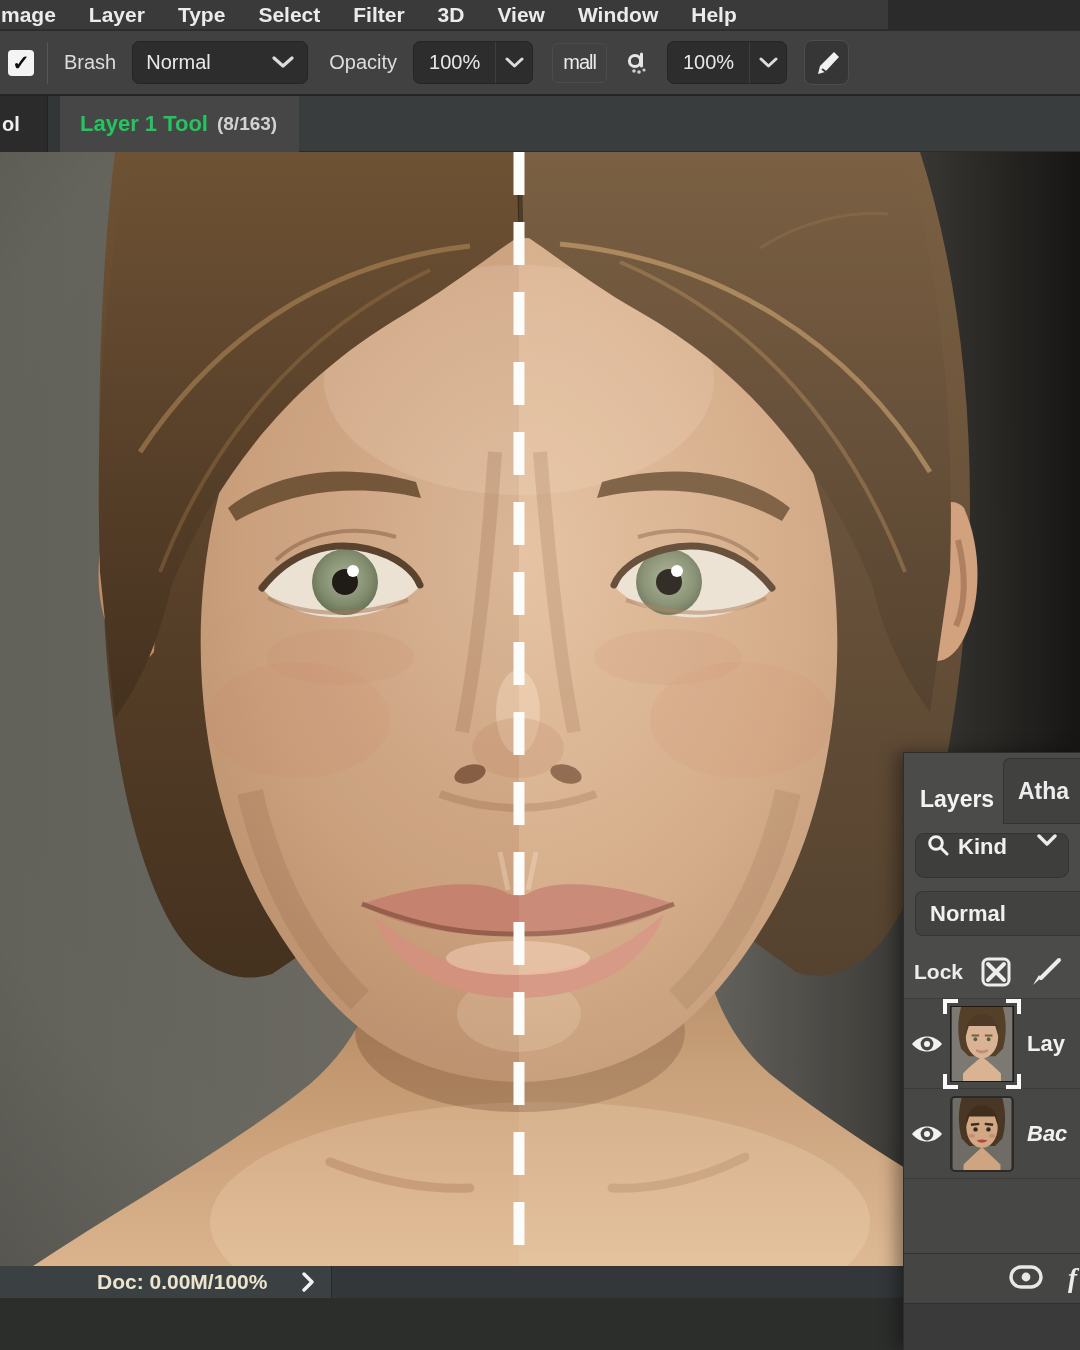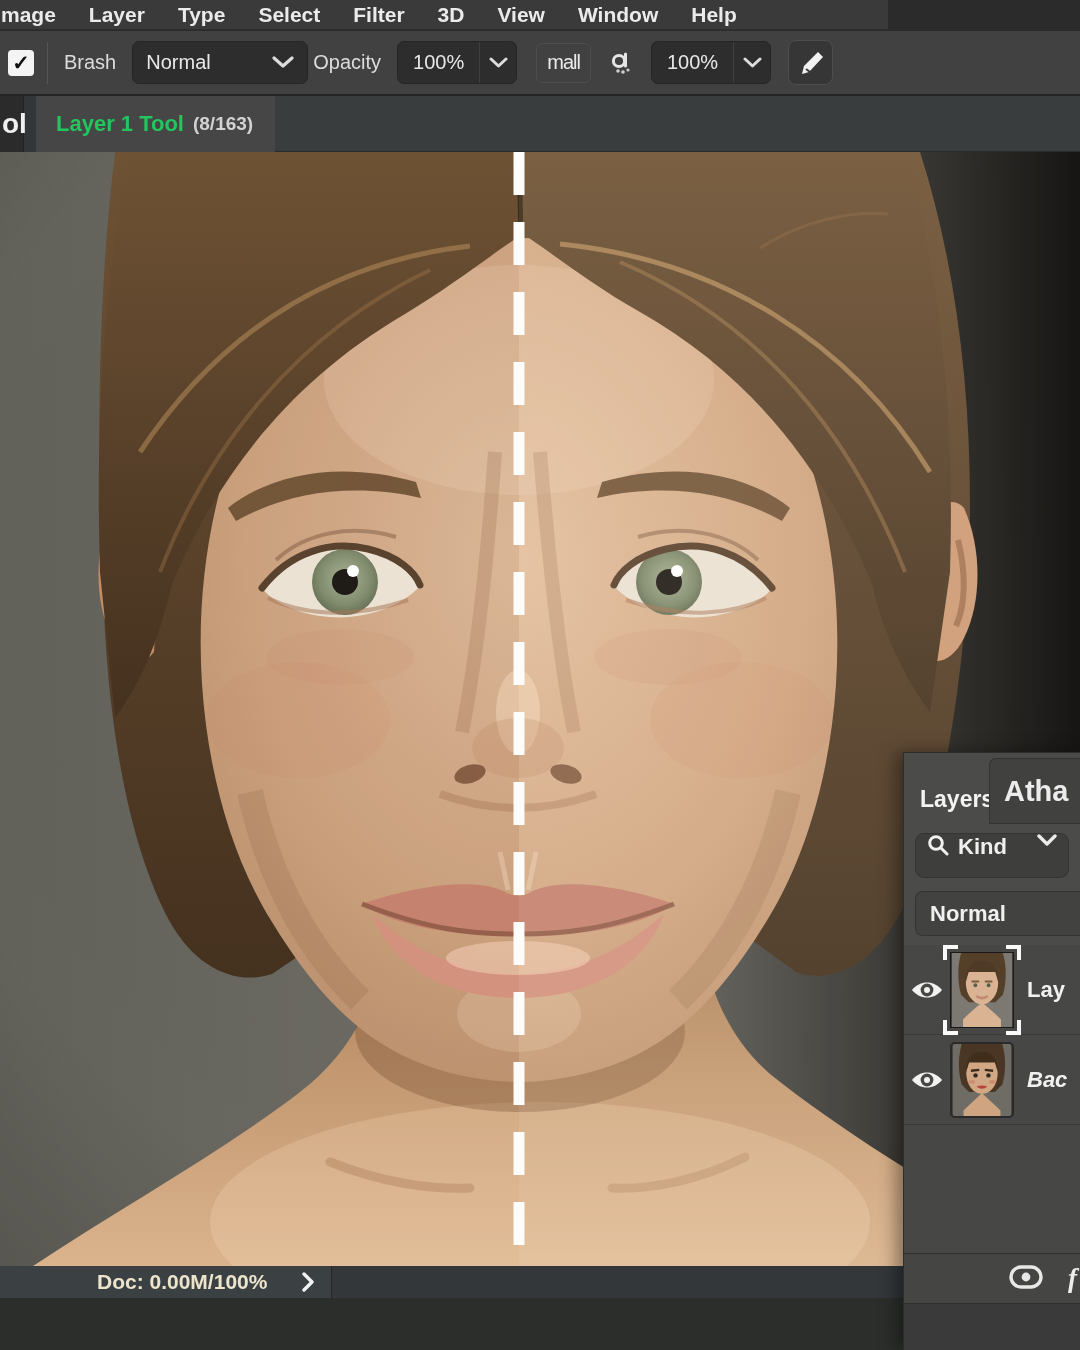--- a/index.html
+++ b/index.html
@@ -32,22 +32,22 @@
   .value-box .vdiv { width:1px; background:#3e3e3e; }
   .value-box .chev { width:36px; display:flex; align-items:center; justify-content:center; }
   .flow-box { height:40px; border:1px solid #4d4d4d; border-radius:6px; margin-left:19px;
     display:flex; align-items:center; padding:0 10px; color:#eaeaea; letter-spacing:-1px; }
   .icon-btn { width:45px; height:45px; background:#363636; border:1px solid #4d4d4d;
     border-radius:8px; margin-left:17px; display:flex; align-items:center; justify-content:center; }
 
   
   .tab-bar { position:absolute; top:96px; left:0; width:1080px; height:56px;
     background:var(--tab-bar-bg); display:flex; align-items:stretch; }
-  .tab-partial { width:24px; background:#2b2b2b; display:flex; align-items:center;
-    font-size:28px; font-weight:700; color:#f0f0f0; padding-left:2px;
+  .tab-partial { width:48px; background:#2b2b2b; display:flex; align-items:center;
+    font-size:20px; font-weight:700; color:#f0f0f0; padding-left:2px;
     border-right:1px solid #222; }
   .tab-active { background:var(--active-tab-bg); margin-left:12px; padding:0 22px 0 20px;
     display:flex; align-items:center; gap:9px; }
   .tab-active .t-title { font-size:22px; font-weight:700; color:#22c55e; }
   .tab-active .t-suffix { font-size:19px; font-weight:600; color:#d2d2d2;text-align:center; }
   .tab-rest { flex:1; background:#3a3d3e; border-bottom:1px solid #2a2a2a; }
 
   
   .canvas-wrap { position:absolute; top:152px; left:0; width:1080px; height:1116px; }
 
@@ -63,23 +63,23 @@
     background:#2c2e2c; z-index:2; }
 
   
   .layers-panel { position:absolute; left:903px; top:752px; width:177px; height:598px;
     background:var(--panel-bg); border-left:1px solid #2d2d2d; border-top:1px solid #2d2d2d;
     box-shadow:-7px 0 16px rgba(0,0,0,.38); z-index:6; display:flex; flex-direction:column;
     overflow:hidden; color:#efefef; }
   .panel-tabs { height:72px; position:relative; display:flex; }
   .ptab-layers { display:flex; align-items:flex-end; padding:0 0 12px 16px;
     font-size:23px; font-weight:700; color:#f3f3f3; }
-  .ptab-secondary { position:absolute; right:0; top:5px; height:66px; width:91px;
+  .ptab-secondary { position:absolute; right:0; top:5px; height:66px; width:77px;
     background:#414140; border:1px solid #333331; border-right:none; border-radius:7px 0 0 0;
-    display:flex; align-items:center; padding-left:14px; font-size:29px; font-weight:700;
+    display:flex; align-items:center; padding-left:14px; font-size:23px; font-weight:700;
     color:#ececec; white-space:nowrap; overflow:hidden; }
   .kind-row { padding:8px 11px 8px 11px; }
   .kind-box { height:45px; background:#3e3e3c; border:1px solid #343432; border-radius:9px;
     display:flex; padding:0 11px; gap:9px; }
   .kind-box .kind-text { font-size:22px; font-weight:600; color:#f0f0f0; }
   .kind-box .kind-chev { margin-left:auto; display:flex; }
   .blend-row { padding:5px 0 9px 11px; }
   .blend-box { height:45px; background:#424240; border:1px solid #353533; border-right:none;
     border-radius:8px 0 0 8px; display:flex; align-items:center; padding-left:14px;
     font-size:22px; font-weight:600; color:#f0f0f0; }
@@ -130,21 +130,21 @@
       <span>✓</span>
     </div>
     <div class="vsep"></div>
     <span class="opt-label">Brash</span>
     <div class="dropdown">
       <span class="dd-text">Normal</span>
       <svg width="22" height="13" viewBox="0 0 22 13">
         <polyline points="2,2 11,10 20,2" fill="none" stroke="#dcdcdc" stroke-width="3.2" stroke-linecap="round" stroke-linejoin="round"></polyline>
       </svg>
     </div>
-    <span class="opt-label" style="margin-left:5px">Opacity</span>
+    <span class="opt-label" style="margin-left:21px">Opacity</span>
     <div class="value-box">
       <span class="val">100%</span>
       <span class="vdiv"></span>
       <span class="chev">
         <svg width="19" height="12" viewBox="0 0 19 12">
             <polyline points="2,2 9.5,9 17,2" fill="none" stroke="#dcdcdc" stroke-width="3" stroke-linecap="round" stroke-linejoin="round"></polyline>
           </svg>
       </span>
     </div>
     <div class="flow-box">
@@ -338,20 +338,36 @@
         </span>
       </div>
     </div>
 
     <div class="blend-row">
       <div class="blend-box">
         <span>Normal</span>
       </div>
     </div>
 
+    <div class="lock-row">
+      <span class="lock-label">Lock</span>
+      <span class="lk">
+        <svg width="32" height="32" viewBox="0 0 32 32">
+          <rect x="3" y="3" width="26" height="26" rx="5" fill="none" stroke="#ededed" stroke-width="3"></rect>
+          <path d="M8,8 L24,24 M24,8 L8,24" stroke="#ededed" stroke-width="4" stroke-linecap="round"></path>
+        </svg>
+      </span>
+      <span class="lk">
+        <svg width="34" height="32" viewBox="0 0 34 32">
+          <line x1="30" y1="4" x2="12" y2="22" stroke="#ededed" stroke-width="4" stroke-linecap="round"></line>
+          <path d="M12,22 L4,29 L10,19 Z" fill="#ededed"></path>
+        </svg>
+      </span>
+
+    </div>
 
     <div class="layer-row">
       <span class="eye-btn">
         <svg width="34" height="24" viewBox="0 0 34 24">
           <path d="M2,12 C10,2 24,2 32,12 C24,22 10,22 2,12 Z" fill="#f2f2f2"></path>
           <circle cx="17" cy="12" r="6.4" fill="#474745"></circle>
           <circle cx="17" cy="12" r="3" fill="#f2f2f2"></circle>
         </svg>
       </span>
       <span class="thumb-wrap">

